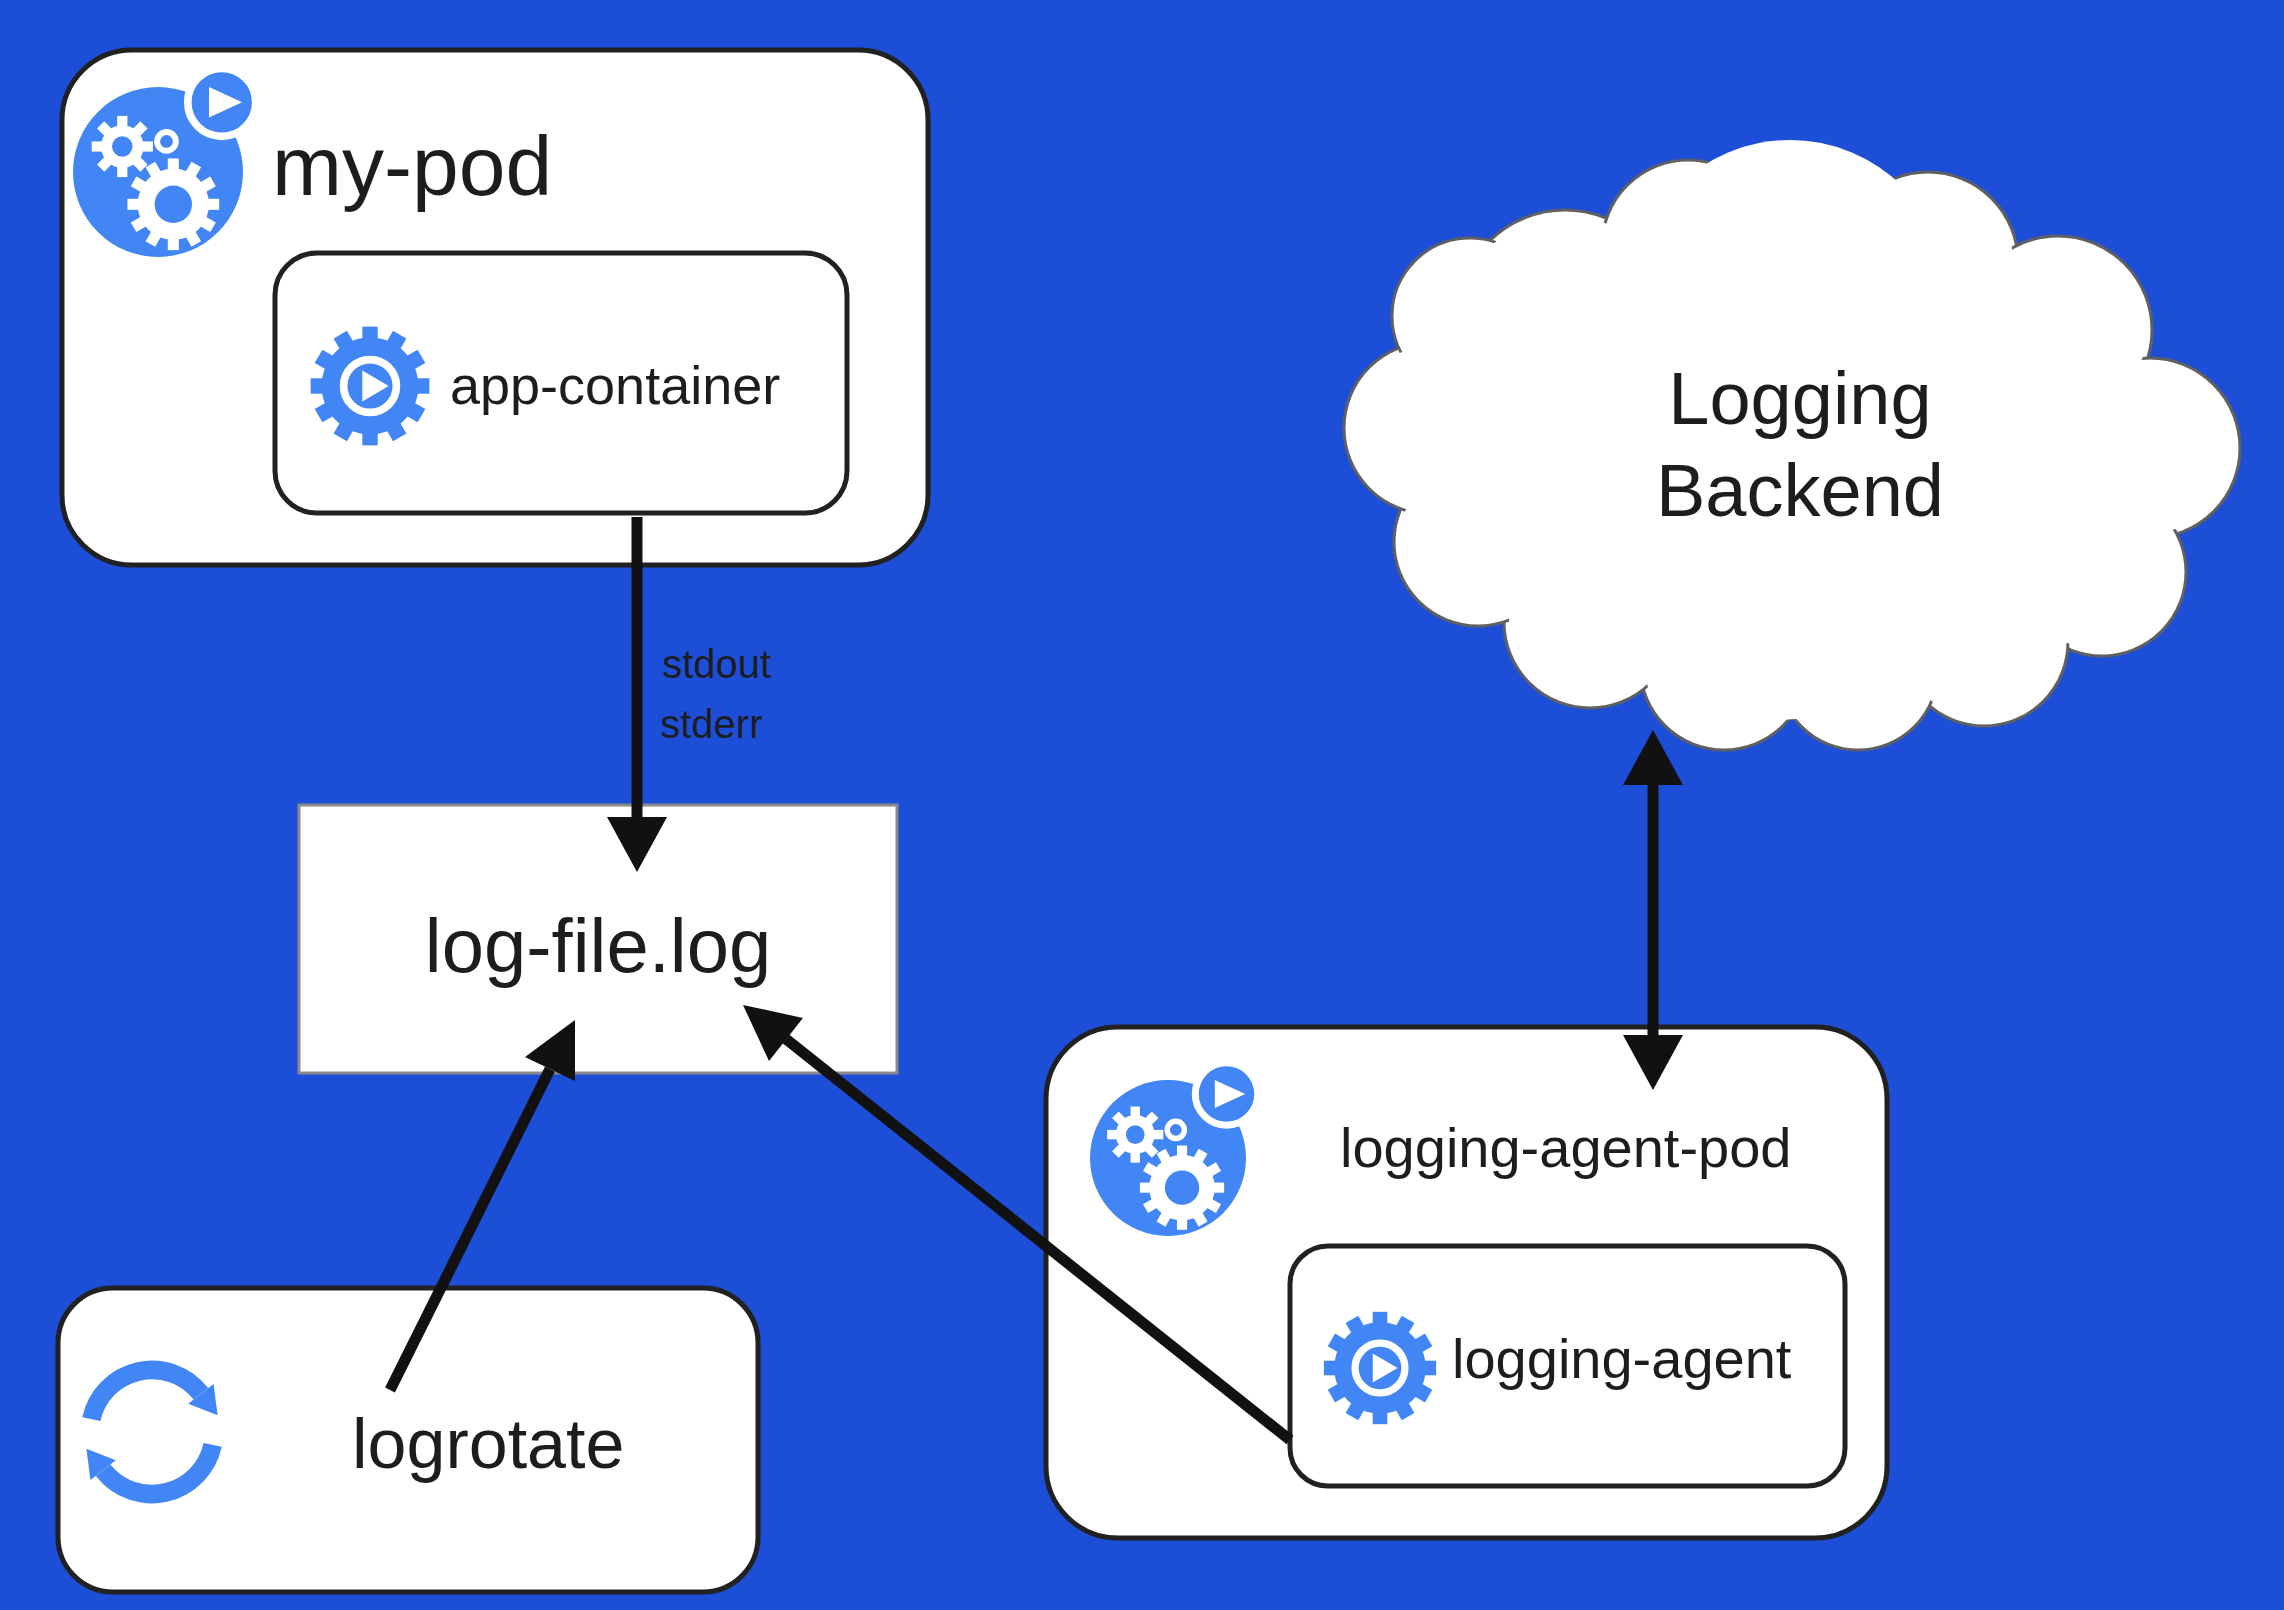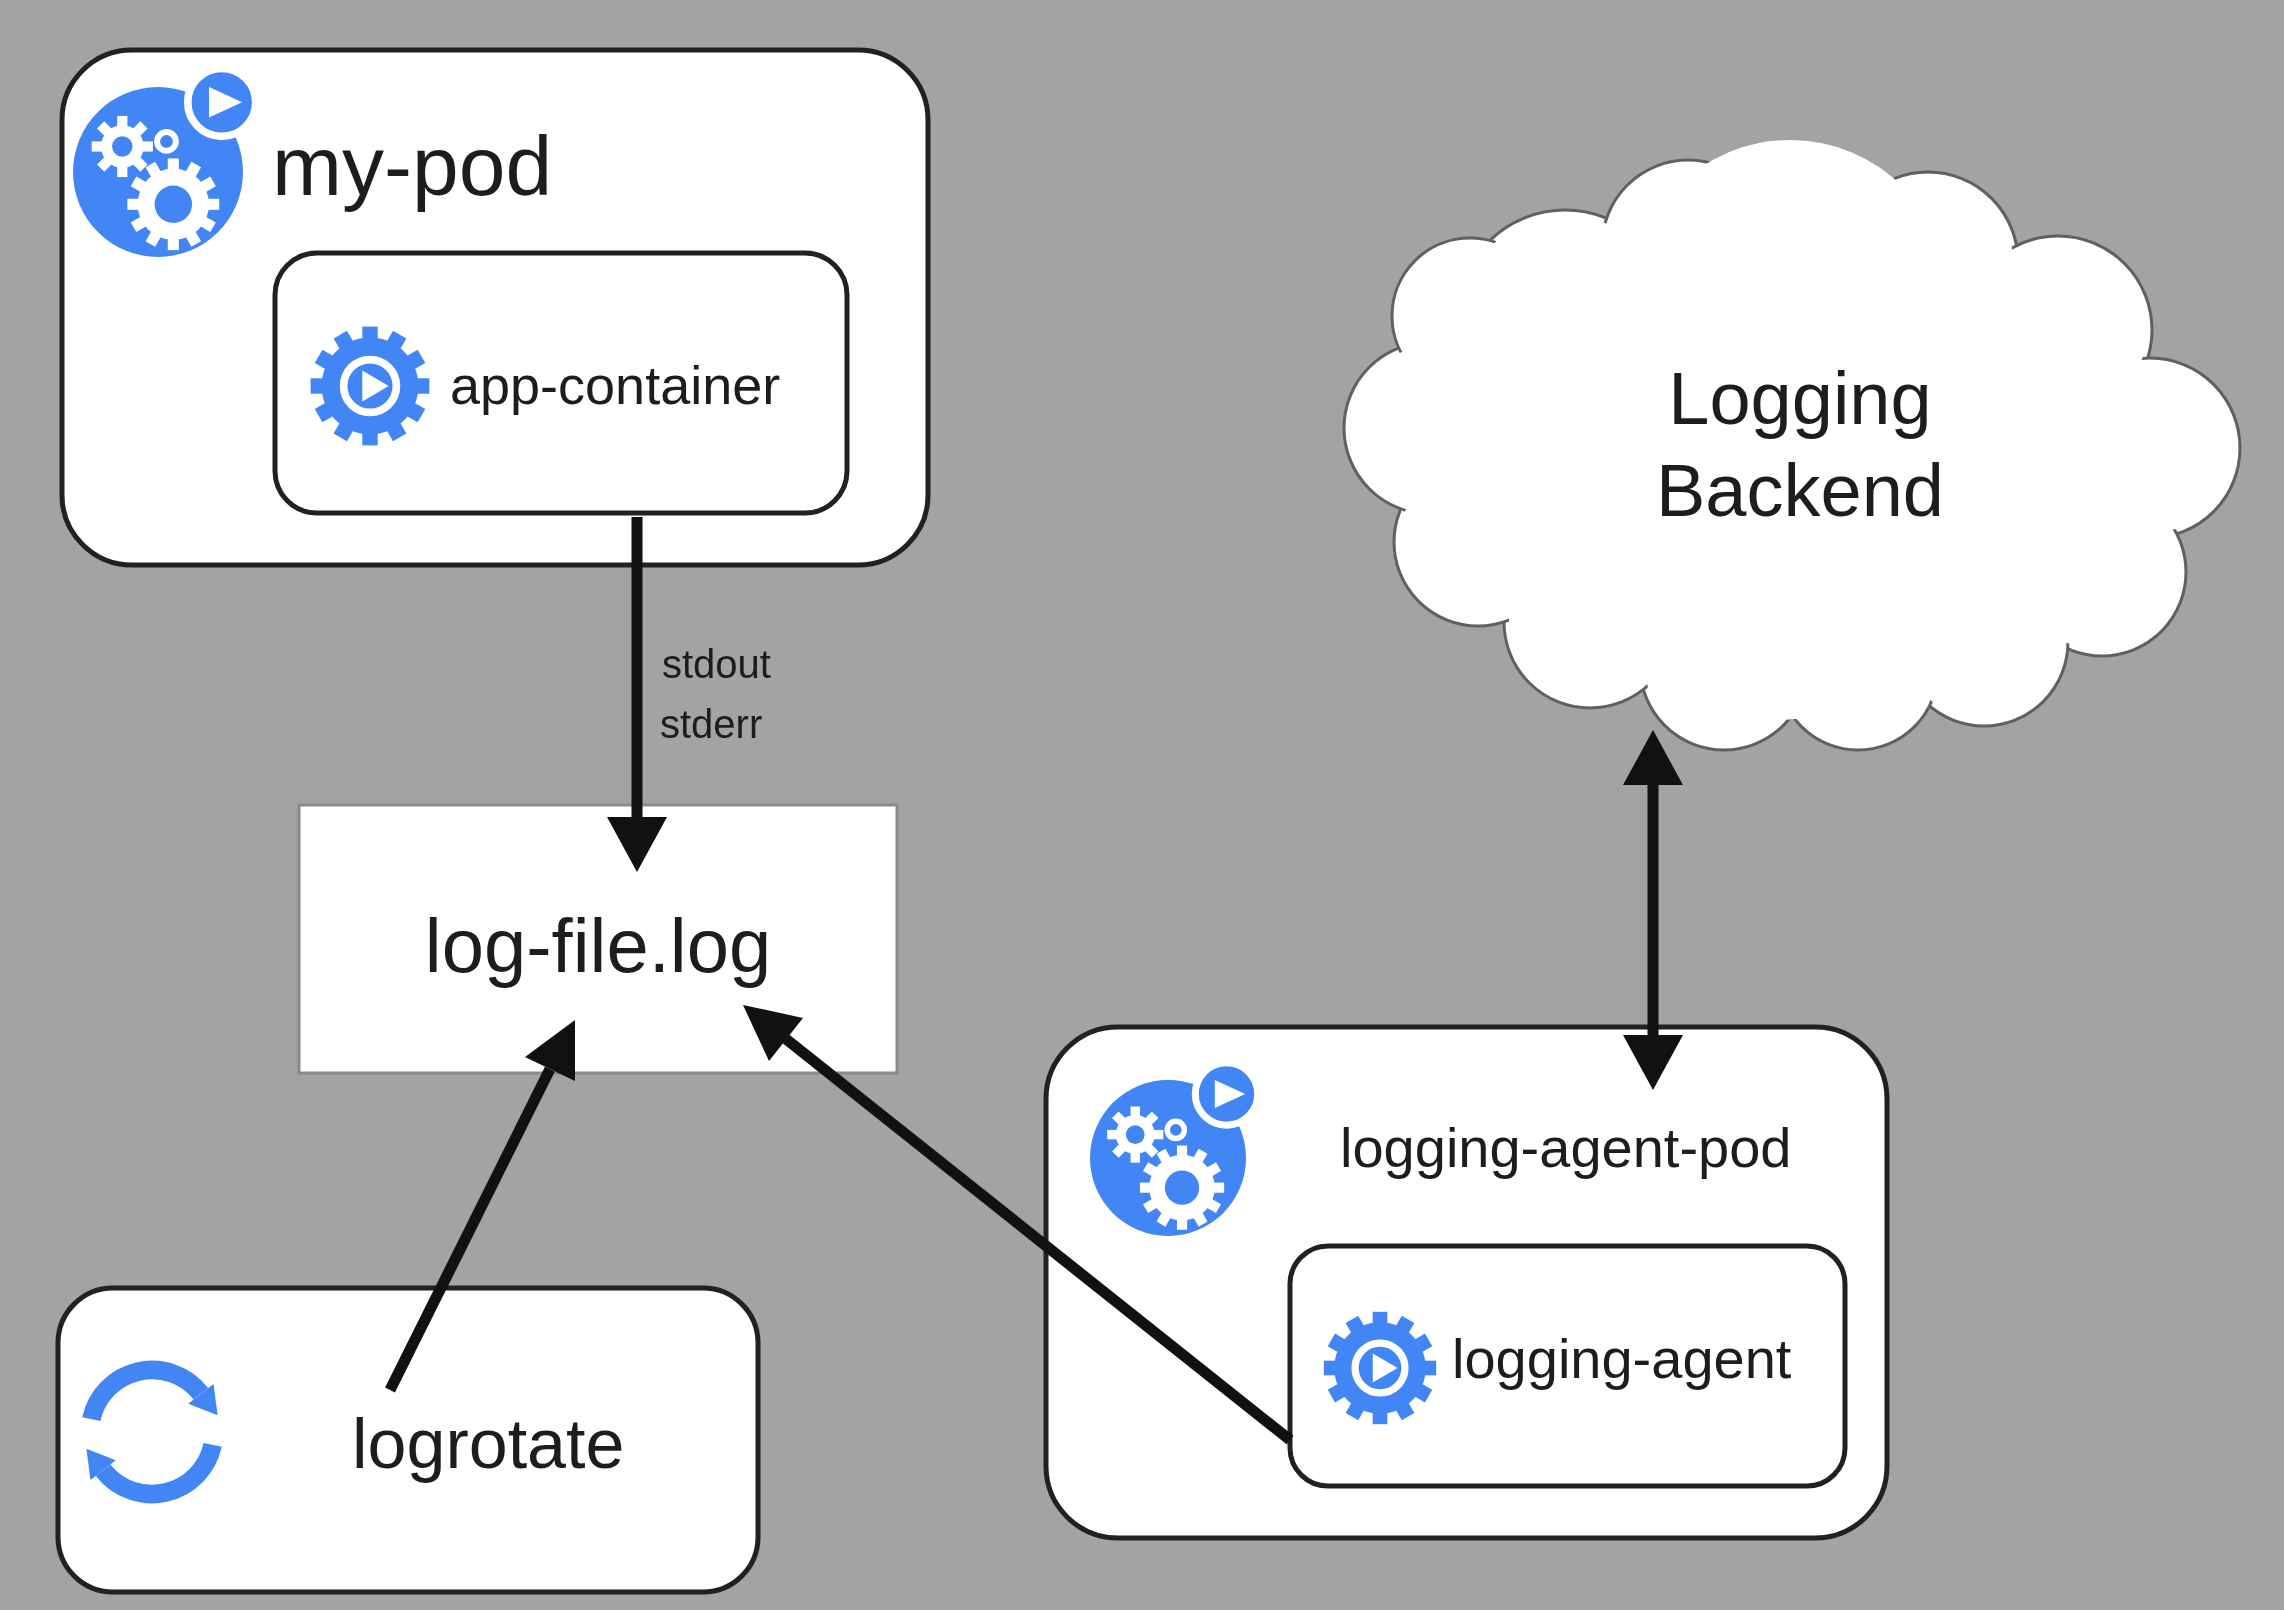--- a/index.html
+++ b/index.html
@@ -1,20 +1,20 @@
 <!DOCTYPE html>
 <html><head>
 <meta charset="utf-8">
 <style>
   html, body { margin: 0; padding: 0; background: #ffffff; }
   .stage {
     position: relative;
     width: 2284px;
     height: 1610px;
-    background: #a3a3a3;
+    background: #1d4ed8;
     overflow: hidden;
   }
   .stage svg { display: block; width: 2284px; height: 1610px; }
   text {
     font-family: "Liberation Sans", "DejaVu Sans", sans-serif;
   }
   .box { fill: #ffffff; stroke-width: 5; }
   .logfile-box { fill: #ffffff; stroke-width: 3; }
   .cloud-bump { fill: #ffffff; stroke-width: 3; }
   .cloud-fill { fill: #ffffff; stroke: none; }

